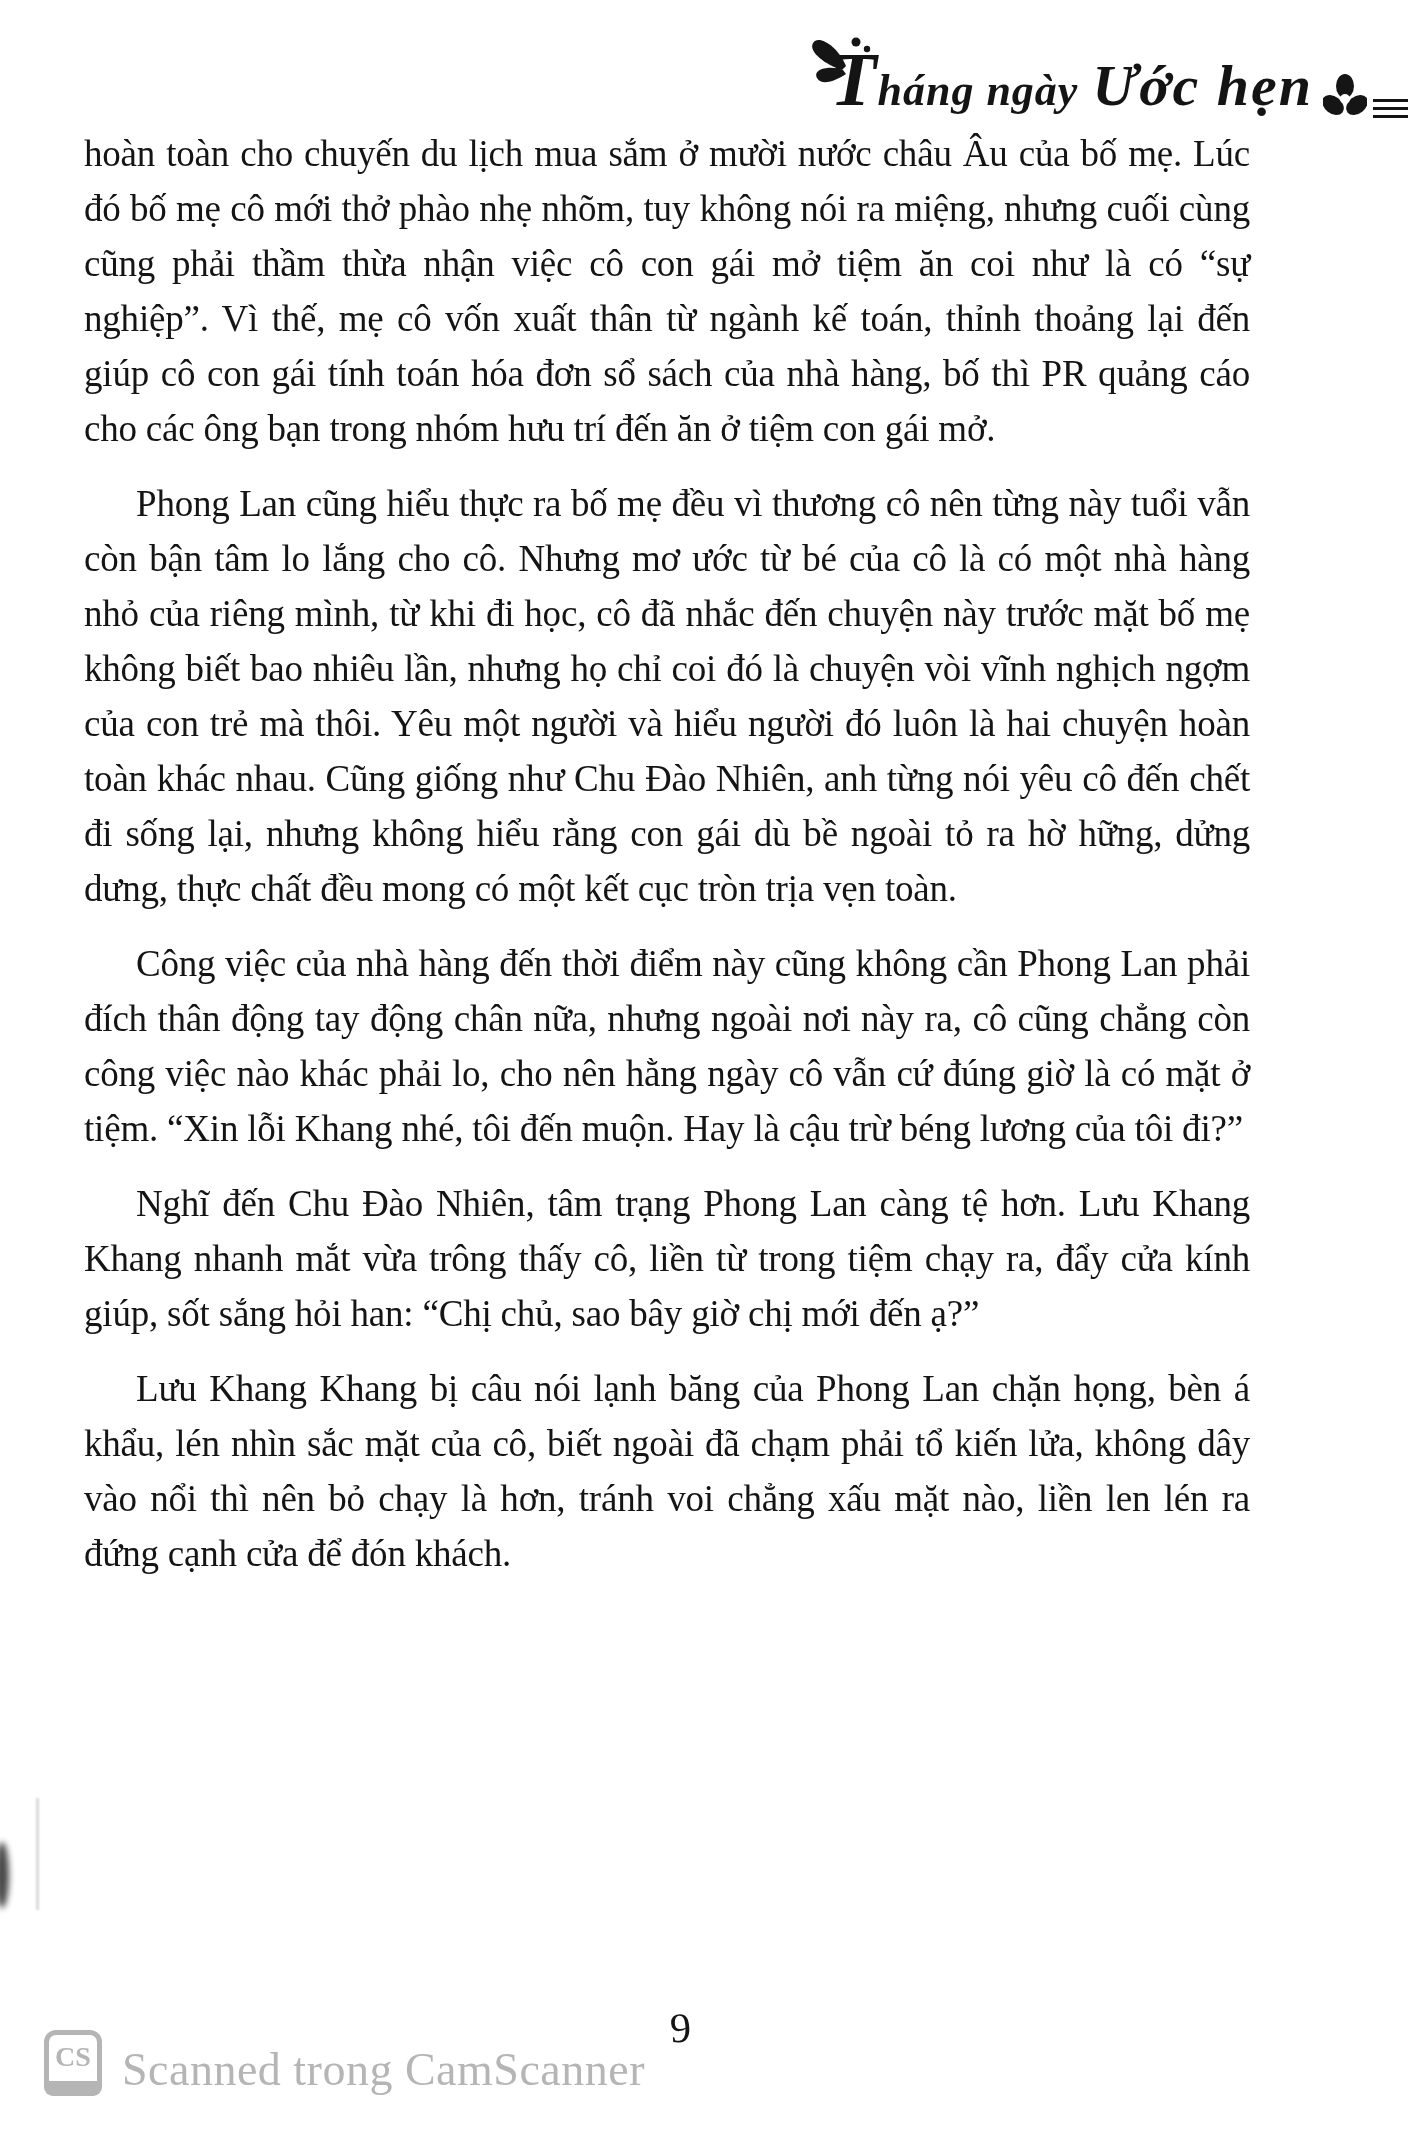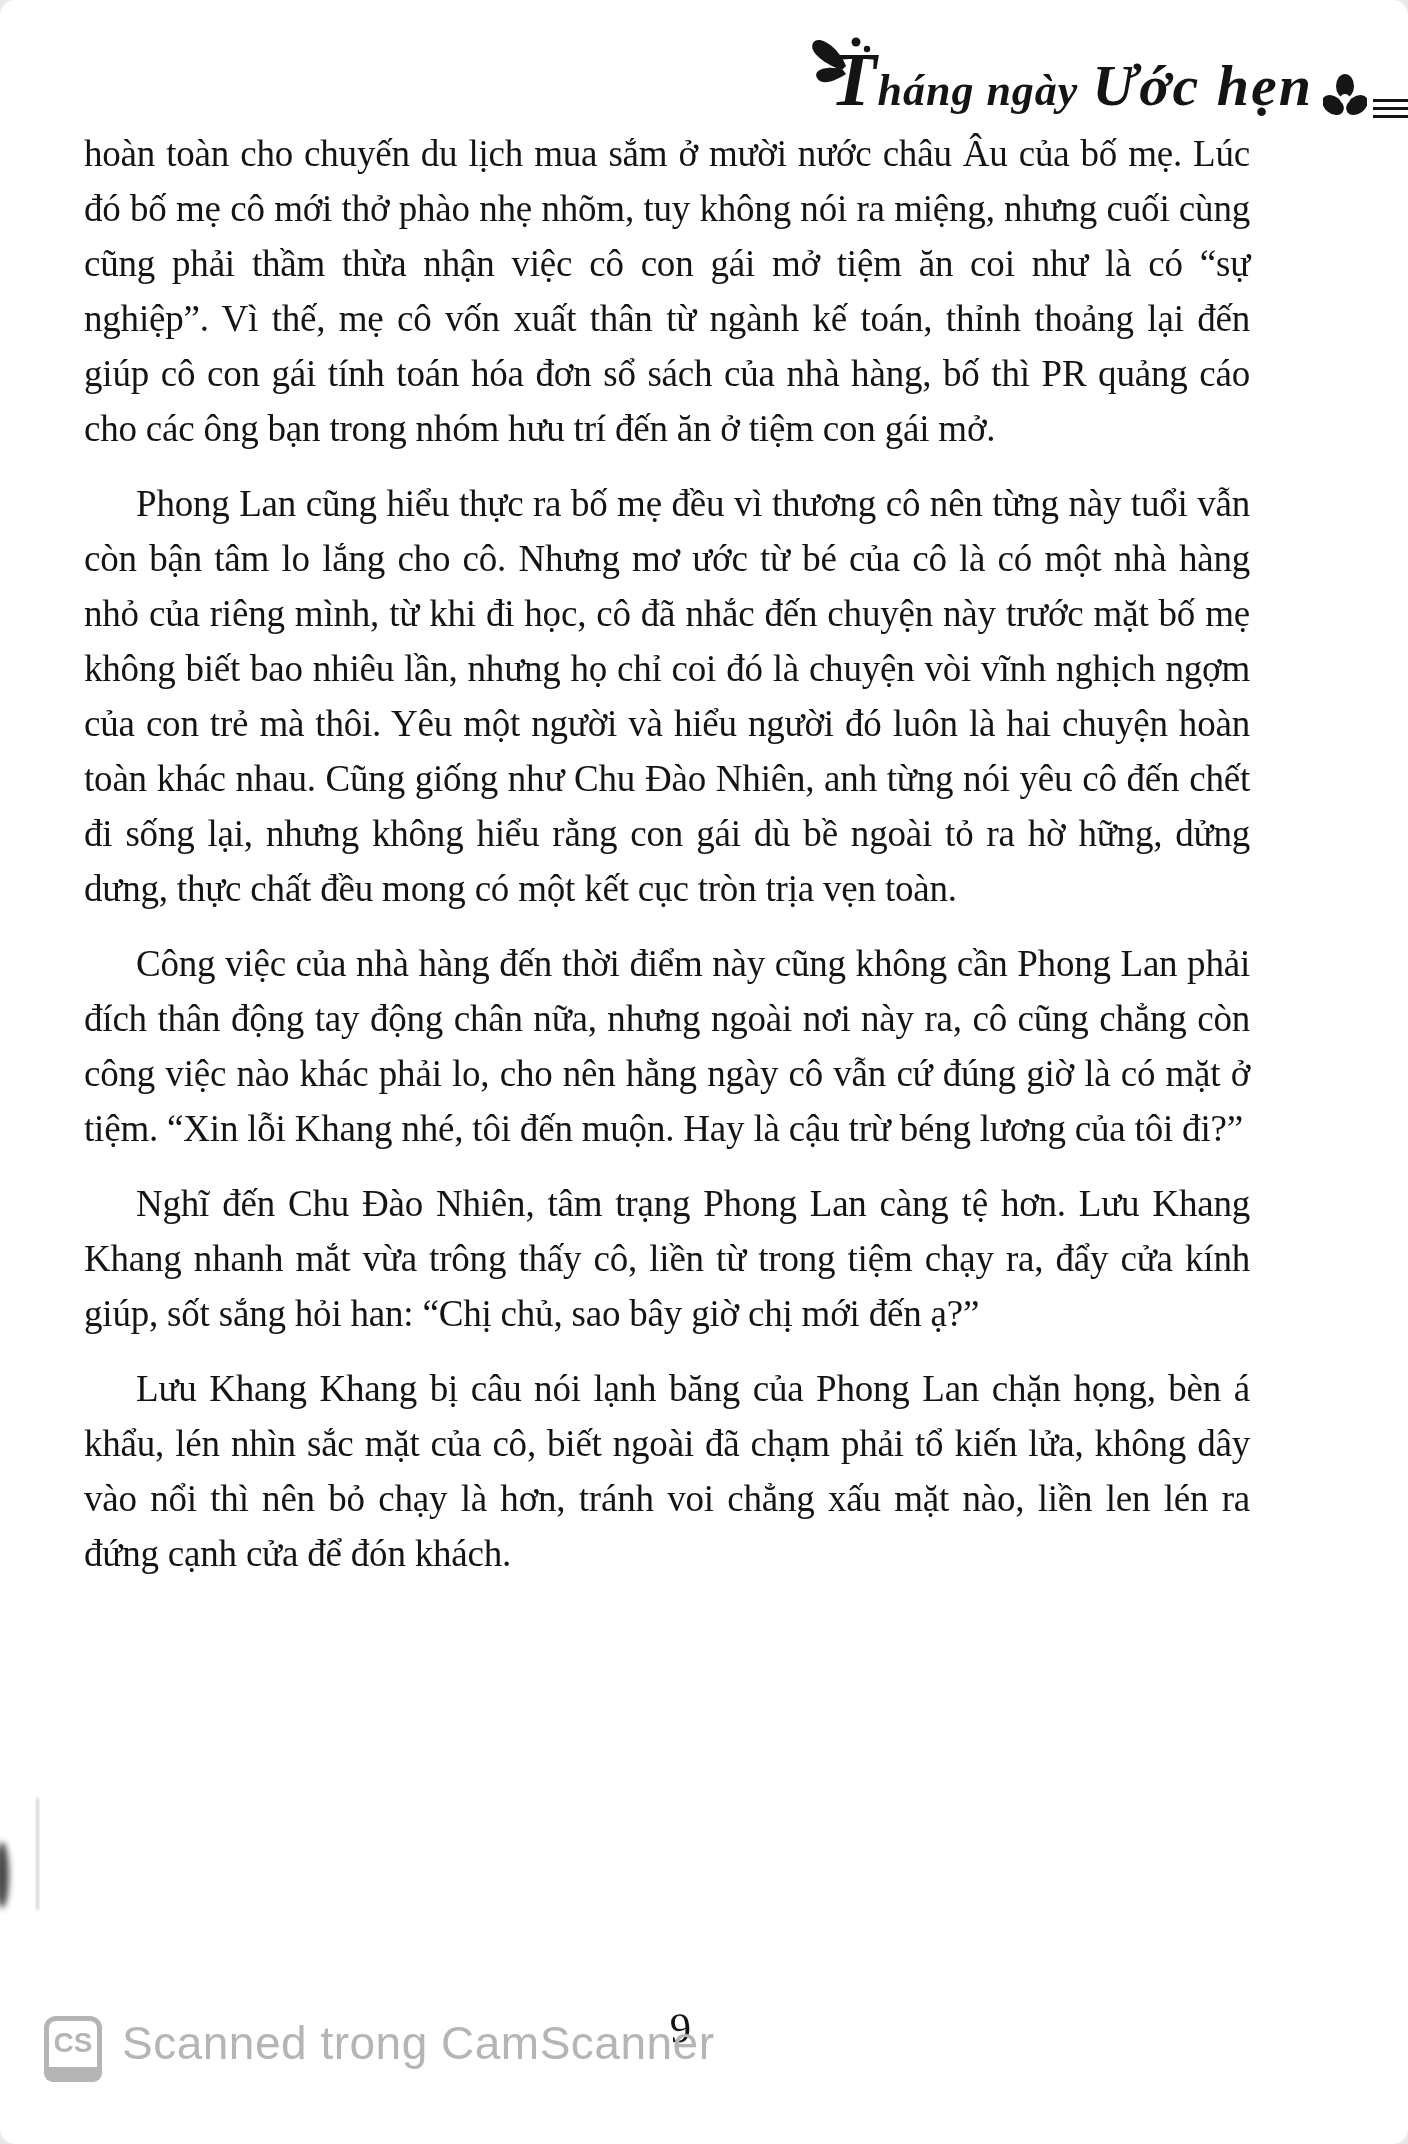--- a/index.html
+++ b/index.html
@@ -1,21 +1,20 @@
 <!DOCTYPE html>
 <html style="--ink: #141414; --wm: #b5b5b5; --paper: #ffffff;"><head>
 <meta charset="utf-8">
 <style>
   html,body { margin:0; padding:0; background:#e8e8e8; }
   .page {
     position:relative; width:1408px; height:2144px;
     background:var(--paper,#ffffff); overflow:hidden;
     font-family:"Liberation Serif","DejaVu Serif",serif;
     color:var(--ink,#141414);
-    border-radius:15px;
   }
 
   
   .running-head {
     position:absolute; left:800px; right:0; top:36px; height:96px;
     display:flex; align-items:baseline; white-space:nowrap;
   }
   .butterfly { position:absolute; left:6px; top:-2px; }
   .title-1 {
     display:inline-block; font-style:italic; font-weight:bold;
@@ -41,22 +40,22 @@
   .text-block p.para { margin:0 12px 20px 0; text-indent:0; }
   .text-block p.para.indent { text-indent:52px; }
 
   
   .page-number {
     position:absolute; left:670px; top:2004px;
     font-size:42px; font-weight:normal; transform:rotate(-3deg);
   }
   .watermark {
     position:absolute; left:44px; top:2016px; height:80px;
-    display:flex; align-items:flex-start; gap:20px;
-    font-family:Liberation Sans, sans-serif;
+    display:flex; align-items:flex-end; gap:20px;
+    font-family:Liberation Serif, serif;
   }
   .cs-logo {
     position:relative; width:58px; height:66px; box-sizing:border-box;
     border:5px solid var(--wm,#b5b5b5); border-radius:12px; background:#fff;
     display:flex; align-items:flex-start; justify-content:center;
   }
   .cs-logo-text {
     font-weight:bold; font-size:28px; margin-top:6px; color:var(--wm,#b5b5b5);
     letter-spacing:0;
   }

